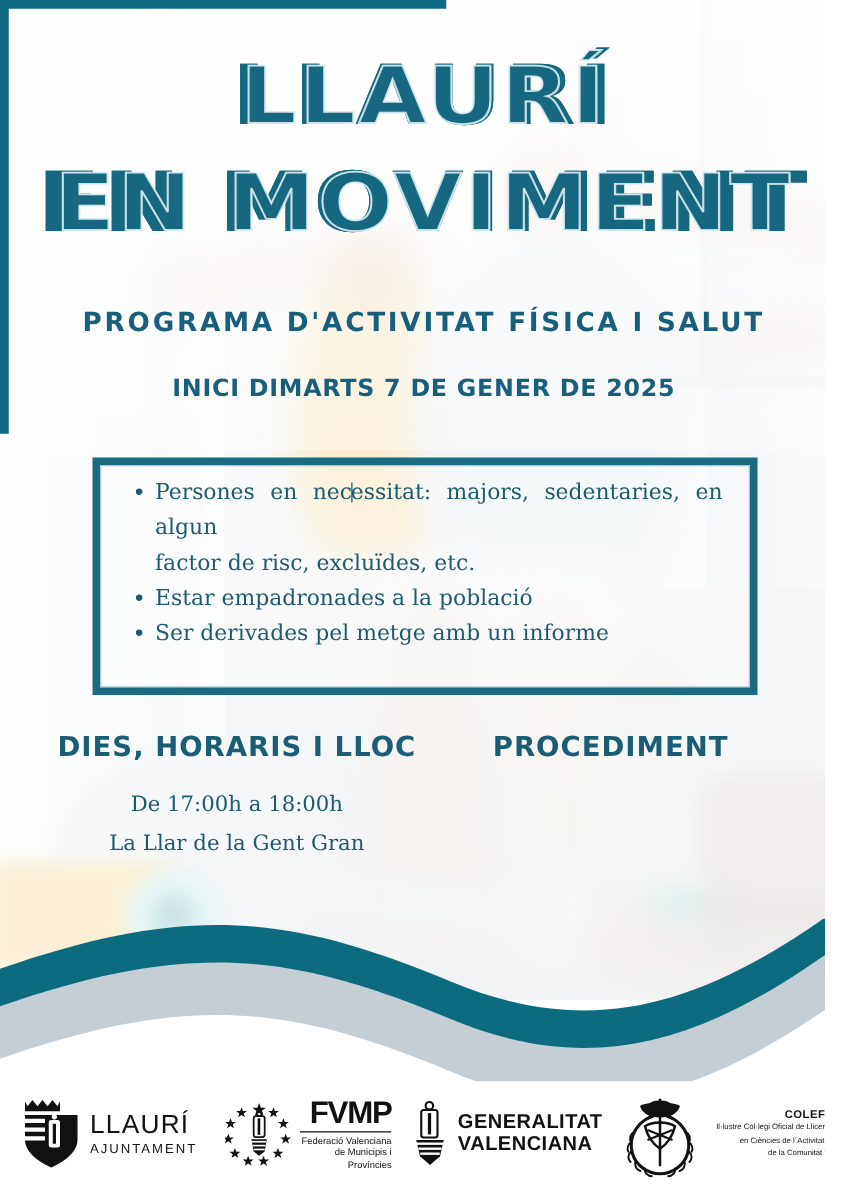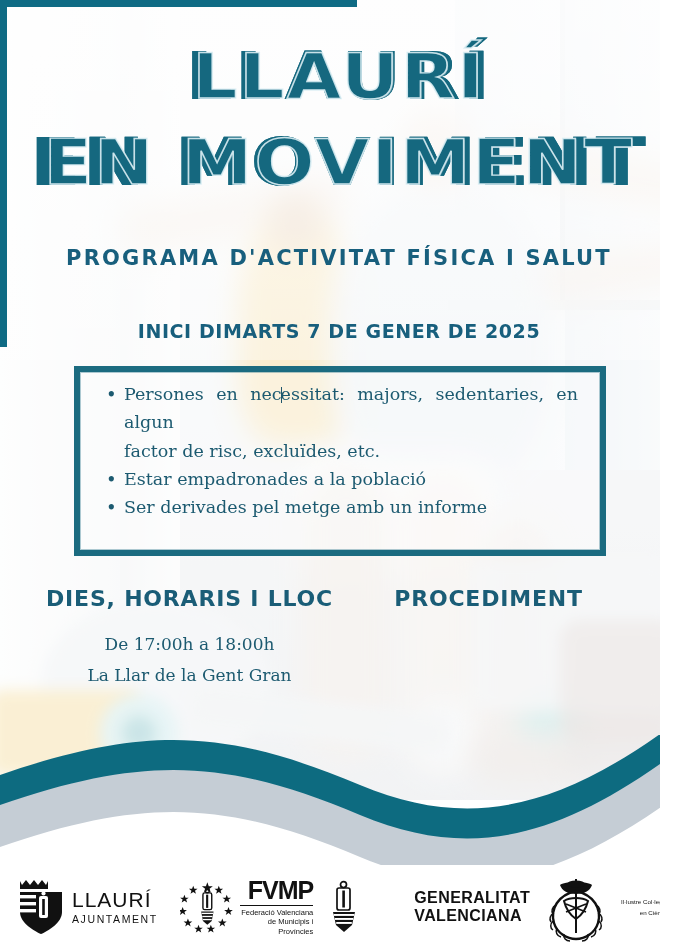--- a/index.html
+++ b/index.html
@@ -93,21 +93,21 @@
     transform:scale(.955);
     transform-origin:center;
   }
 
   .subtitle{
     position:absolute;left:0;top:246px;width:678px;text-align:center;
     font-family:"DejaVu Sans",sans-serif;font-weight:bold;
     font-size:21px;color:#185f7d;letter-spacing:2.2px;
   }
   .dateline{
-    position:absolute;left:0;top:320px;width:678px;text-align:center;
+    position:absolute;left:0;top:300px;width:678px;text-align:center;
     font-family:"DejaVu Sans",sans-serif;font-weight:bold;
     font-size:19px;color:#185f7d;letter-spacing:.6px;
   }
 
   
   .req-box{
     position:absolute;left:74px;top:366px;width:532px;height:190px;
     border:6px solid #1b6b80;
     background:rgba(255,255,255,.30);
     box-shadow:inset 0 0 0 1px rgba(27,107,128,.35);
@@ -156,21 +156,21 @@
   .waves{position:absolute;left:0;top:735px;width:678px;height:130px;}
 
   
   .footer{
     position:absolute;left:0;top:862px;width:678px;height:90px;
     display:flex;align-items:center;
   }
   .logo{display:flex;align-items:center;}
   .l-llauri{margin-left:14px;}
   .l-fvmp{margin-left:22px;text-align:right;}
-  .l-gva{margin-left:14px;gap:48px;}
+  .l-gva{margin-left:14px;}
   .l-colef{margin-left:10px;}
   .lg-txt{font-family:"Liberation Sans",sans-serif;color:#111;}
   .llauri-name{font-size:21px;letter-spacing:1px;line-height:1;}
   .llauri-sub{font-size:10.5px;letter-spacing:1.6px;margin-top:3px;}
   .fvmp-name{font-size:25px;font-weight:bold;letter-spacing:-1px;line-height:1;}
   .fvmp-rule{height:1px;background:#111;margin:2px 0 2px 0;}
   .fvmp-sub{font-size:7.5px;line-height:1.25;}
   .gva-name{font-size:16px;font-weight:bold;letter-spacing:.4px;line-height:1.12;}
   .colef-name{font-size:9px;font-weight:bold;text-align:center;letter-spacing:.4px;}
   .colef-sub{font-size:6.2px;line-height:1.35;text-align:center;margin-top:2px;}

